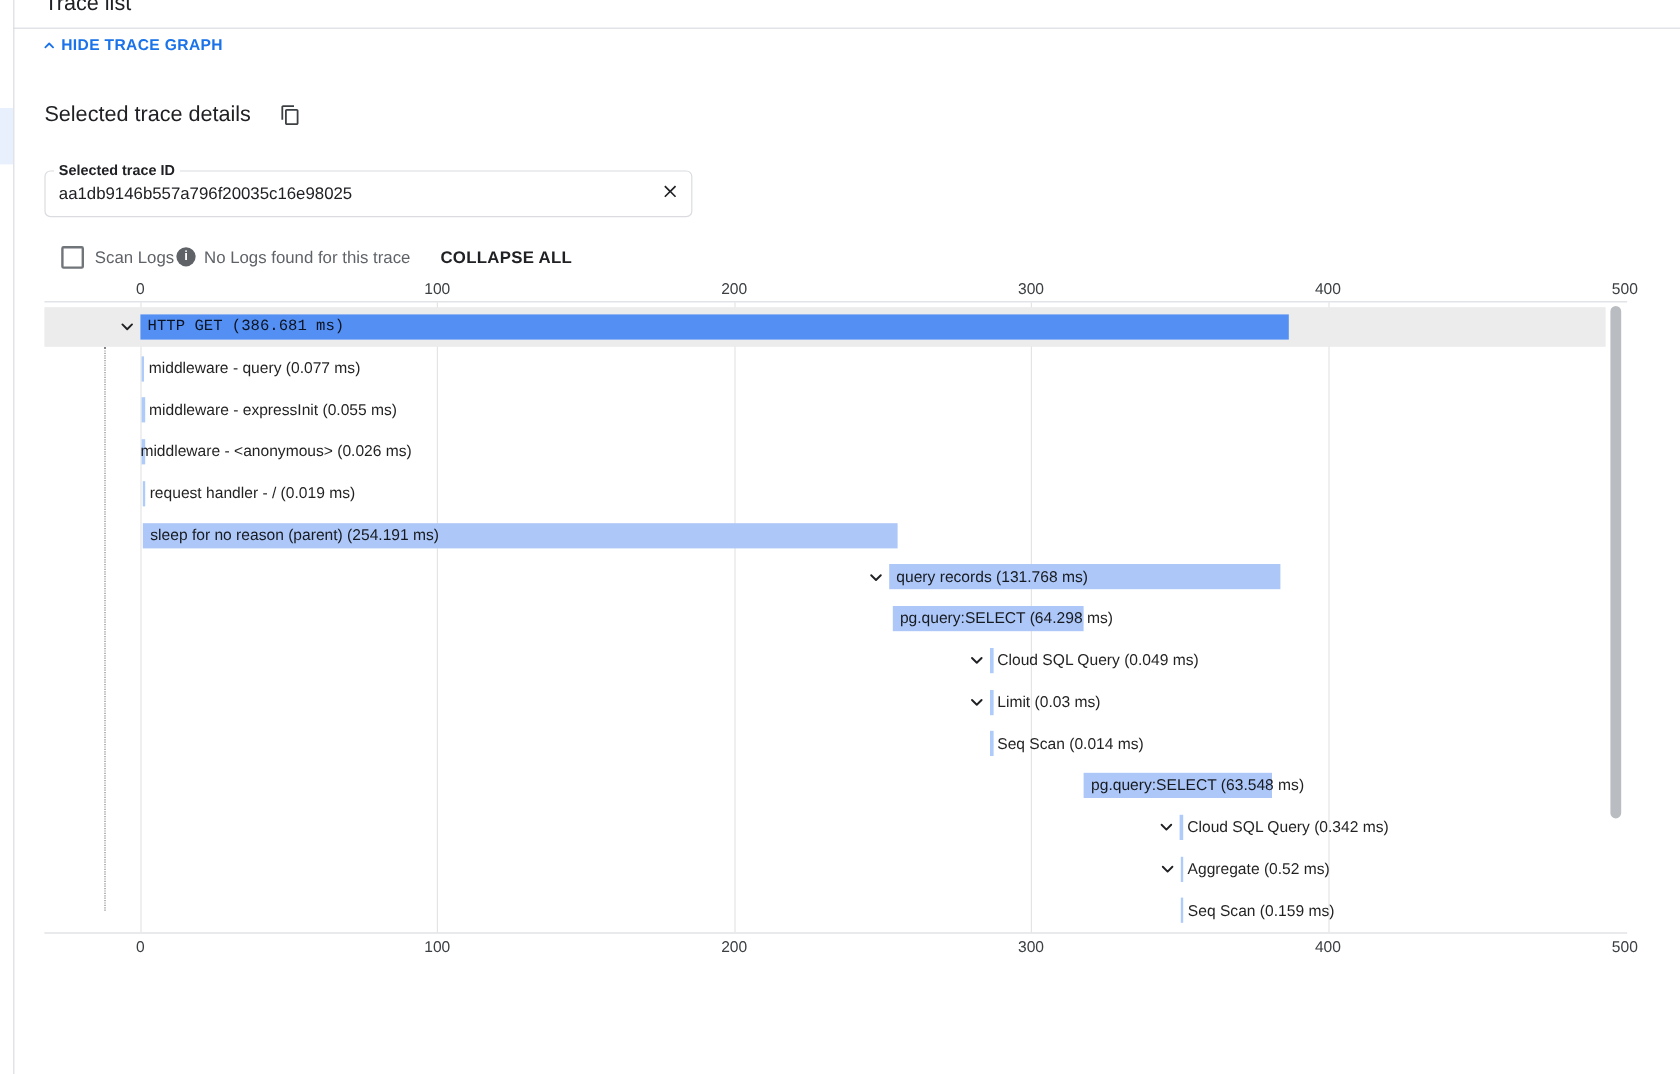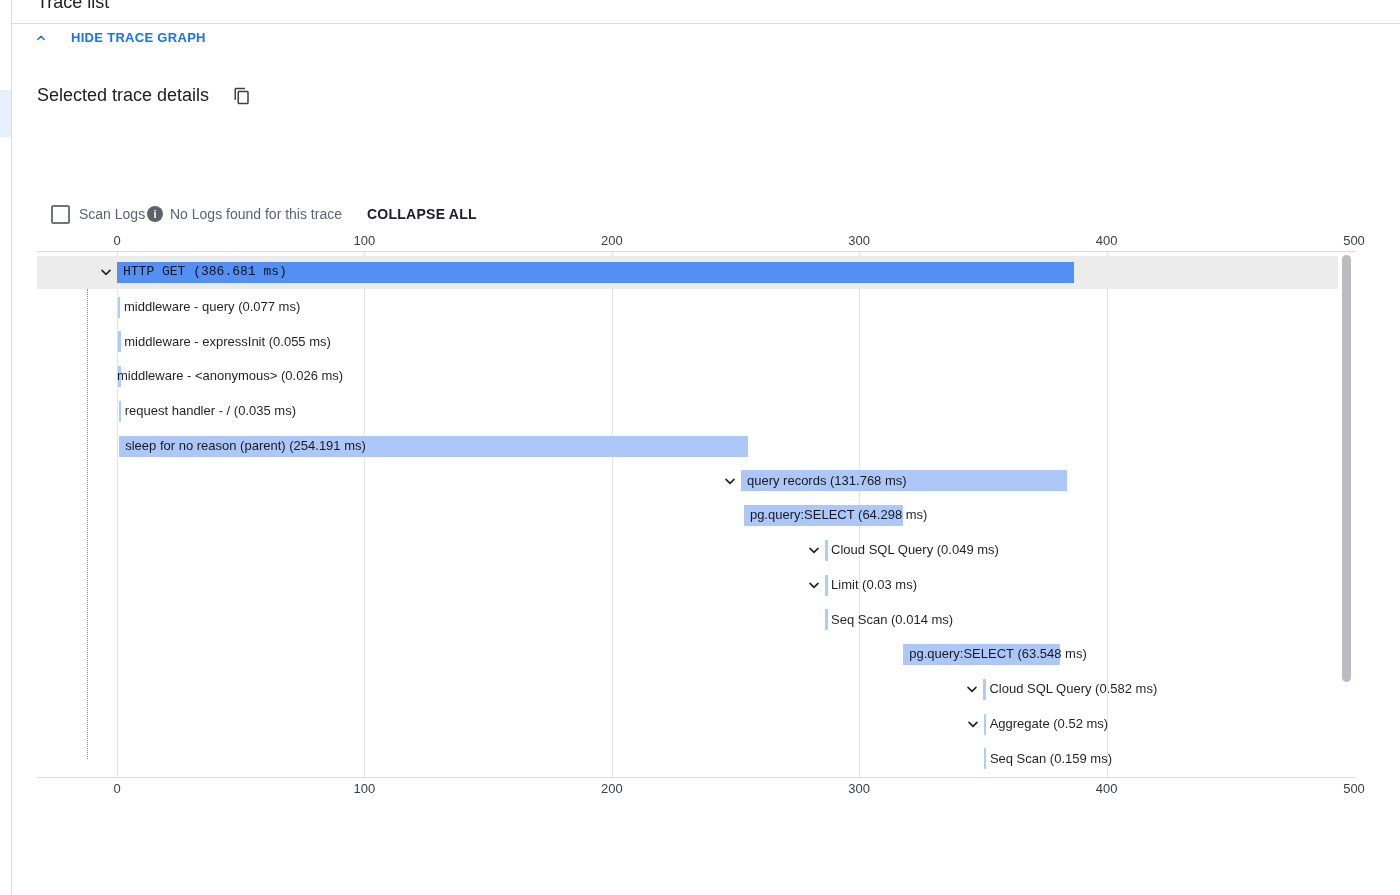--- a/index.html
+++ b/index.html
@@ -7,21 +7,21 @@
     position:relative;width:1400px;height:895px;overflow:hidden;background:#fff;
     font-family:"Liberation Sans",sans-serif;color:#202124;
   }
   .abs{position:absolute;}
   
   .left-divider{left:11px;top:0;width:1px;height:895px;background:#dadce0;}
   .left-highlight{left:0;top:90px;width:11px;height:47px;background:#e8f0fe;}
   
   .trace-list-title{left:37px;top:-9px;font-size:18px;line-height:22px;color:#202124;}
   .top-divider{left:11px;top:23px;width:1389px;height:1px;background:#dadce0;}
-  .hide-graph{left:34px;top:30px;display:flex;align-items:center;gap:23px;
+  .hide-graph{left:34px;top:30px;display:flex;align-items:center;gap:3px;
     background:none;border:none;padding:0;cursor:pointer;
     color:#1a73e8;font-family:inherit;font-size:13px;font-weight:600;letter-spacing:.3px;}
   .details-title{left:37px;top:85px;font-size:18px;font-weight:400;color:#202124;}
   .copy-btn{left:232px;top:87px;width:20px;height:20px;background:none;border:none;padding:0;cursor:pointer;}
   
   .trace-field{left:37px;top:142px;width:538px;height:37px;border:1px solid #dadce0;border-radius:5px;}
   .trace-field-label{position:absolute;left:7px;top:-8px;background:#fff;padding:0 4px;
     font-size:12px;font-weight:700;color:#202124;white-space:nowrap;}
   .trace-field input{position:absolute;left:11px;top:1px;width:490px;height:33px;border:none;outline:none;
     background:transparent;font-family:inherit;font-size:14px;color:#202124;padding:0;}
@@ -68,20 +68,29 @@
     <span>HIDE TRACE GRAPH</span>
   </button>
 
   <div class="abs details-title">Selected trace details</div>
   <button class="abs copy-btn" title="">
     <svg width="18" height="18" viewBox="0 0 24 24" fill="#3c4043">
         <path d="M16 1H4c-1.1 0-2 .9-2 2v14h2V3h12V1zm3 4H8c-1.1 0-2 .9-2 2v14c0 1.1.9 2 2 2h11c1.1 0 2-.9 2-2V7c0-1.1-.9-2-2-2zm0 16H8V7h11v14z"></path>
       </svg>
   </button>
 
+  <div class="abs trace-field">
+    <span class="trace-field-label">Selected trace ID</span>
+    <input type="text" value="aa1db9146b557a796f20035c16e98025" style="">
+    <button class="clear-btn">
+      <svg width="17" height="17" viewBox="0 0 24 24" fill="#202124">
+          <path d="M19 6.41 17.59 5 12 10.59 6.41 5 5 6.41 10.59 12 5 17.59 6.41 19 12 13.41 17.59 19 19 17.59 13.41 12z"></path>
+        </svg>
+    </button>
+  </div>
 
   <div class="abs checkbox"></div>
   <span class="abs show-logs-label">Scan Logs</span>
   <span class="abs info-icon">i</span>
   <span class="abs no-logs">No Logs found for this trace</span>
   <button class="abs collapse-all">COLLAPSE ALL</button>
 
   <div id="timeline">
       <div class="axis-line" style="left: 37px; top: 251px; width: 1319px;"></div>
       <div class="axis-line" style="left: 37px; top: 777px; width: 1319px;"></div>
@@ -108,21 +117,21 @@
           <path d="M6 9.5l6 6 6-6" fill="none" stroke="#202124" stroke-width="2.4" stroke-linecap="round" stroke-linejoin="round"></path>
         </svg></div>
       <div class="span-label" style="left: 123px; top: 255px; line-height: 34.75px; font-family: Liberation Mono, monospace;">HTTP GET (386.681 ms)</div>
       <div class="span-bar sliver" style="left: 117.99px; top: 296.625px; width: 2.5px; height: 21px; background: rgb(174, 203, 250);"></div>
       <div class="span-label" style="left: 123.99px; top: 289.75px; line-height: 34.75px;">middleware - query (0.077 ms)</div>
       <div class="span-bar sliver" style="left: 118.237px; top: 331.375px; width: 2.5px; height: 21px; background: rgb(174, 203, 250);"></div>
       <div class="span-label" style="left: 124.237px; top: 324.5px; line-height: 34.75px;">middleware - expressInit (0.055 ms)</div>
       <div class="span-bar sliver" style="left: 118.484px; top: 366.125px; width: 2.5px; height: 21px; background: rgb(174, 203, 250);"></div>
       <div class="span-label" style="left: 117px; top: 359.25px; line-height: 34.75px;">middleware - &lt;anonymous&gt; (0.026 ms)</div>
       <div class="span-bar sliver" style="left: 118.732px; top: 400.875px; width: 2.5px; height: 21px; background: rgb(174, 203, 250);"></div>
-      <div class="span-label" style="left: 124.732px; top: 394px; line-height: 34.75px;">request handler - / (0.035 ms)</div>
+      <div class="span-label" style="left: 124.732px; top: 394px; line-height: 34.75px;">request handler - / (0.019 ms)</div>
       <div class="span-bar light" style="left: 119.227px; top: 435.625px; width: 628.869px; height: 21px; background: rgb(173, 200, 248);"></div>
       <div class="span-label" style="left: 125.227px; top: 428.75px; line-height: 34.75px;">sleep for no reason (parent) (254.191 ms)</div>
       <div class="span-bar light" style="left: 740.943px; top: 470.375px; width: 325.994px; height: 21px; background: rgb(173, 200, 248);"></div>
       <div class="chevron" style="left: 721.943px; top: 472.875px;"><svg width="16" height="16" viewBox="0 0 24 24">
           <path d="M6 9.5l6 6 6-6" fill="none" stroke="#202124" stroke-width="2.4" stroke-linecap="round" stroke-linejoin="round"></path>
         </svg></div>
       <div class="span-label" style="left: 746.943px; top: 463.5px; line-height: 34.75px;">query records (131.768 ms)</div>
       <div class="span-bar light" style="left: 743.912px; top: 505.125px; width: 159.073px; height: 21px; background: rgb(173, 200, 248);"></div>
       <div class="span-label" style="left: 749.912px; top: 498.25px; line-height: 34.75px;">pg.query:SELECT (64.298 ms)</div>
       <div class="span-bar sliver" style="left: 825.059px; top: 539.875px; width: 2.5px; height: 21px; background: rgb(174, 203, 250);"></div>
@@ -136,21 +145,21 @@
         </svg></div>
       <div class="span-label" style="left: 831.059px; top: 567.75px; line-height: 34.75px;">Limit (0.03 ms)</div>
       <div class="span-bar sliver" style="left: 825.059px; top: 609.375px; width: 2.5px; height: 21px; background: rgb(174, 203, 250);"></div>
       <div class="span-label" style="left: 831.059px; top: 602.5px; line-height: 34.75px;">Seq Scan (0.014 ms)</div>
       <div class="span-bar light" style="left: 903.237px; top: 644.125px; width: 157.218px; height: 21px; background: rgb(173, 200, 248);"></div>
       <div class="span-label" style="left: 909.237px; top: 637.25px; line-height: 34.75px;">pg.query:SELECT (63.548 ms)</div>
       <div class="span-bar sliver" style="left: 983.395px; top: 678.875px; width: 2.5px; height: 21px; background: rgb(174, 203, 250);"></div>
       <div class="chevron" style="left: 964.395px; top: 681.375px;"><svg width="16" height="16" viewBox="0 0 24 24">
           <path d="M6 9.5l6 6 6-6" fill="none" stroke="#202124" stroke-width="2.4" stroke-linecap="round" stroke-linejoin="round"></path>
         </svg></div>
-      <div class="span-label" style="left: 989.395px; top: 672px; line-height: 34.75px;">Cloud SQL Query (0.582 ms)</div>
+      <div class="span-label" style="left: 989.395px; top: 672px; line-height: 34.75px;">Cloud SQL Query (0.342 ms)</div>
       <div class="span-bar sliver" style="left: 983.642px; top: 713.625px; width: 2.5px; height: 21px; background: rgb(174, 203, 250);"></div>
       <div class="chevron" style="left: 964.642px; top: 716.125px;"><svg width="16" height="16" viewBox="0 0 24 24">
           <path d="M6 9.5l6 6 6-6" fill="none" stroke="#202124" stroke-width="2.4" stroke-linecap="round" stroke-linejoin="round"></path>
         </svg></div>
       <div class="span-label" style="left: 989.642px; top: 706.75px; line-height: 34.75px;">Aggregate (0.52 ms)</div>
       <div class="span-bar sliver" style="left: 983.89px; top: 748.375px; width: 2.5px; height: 21px; background: rgb(174, 203, 250);"></div>
       <div class="span-label" style="left: 989.89px; top: 741.5px; line-height: 34.75px; text-align: center;">Seq Scan (0.159 ms)</div>
       <div class="dotted-guide" style="left: 87px; top: 288.75px; height: 470.125px;"></div>
     </div>
 

